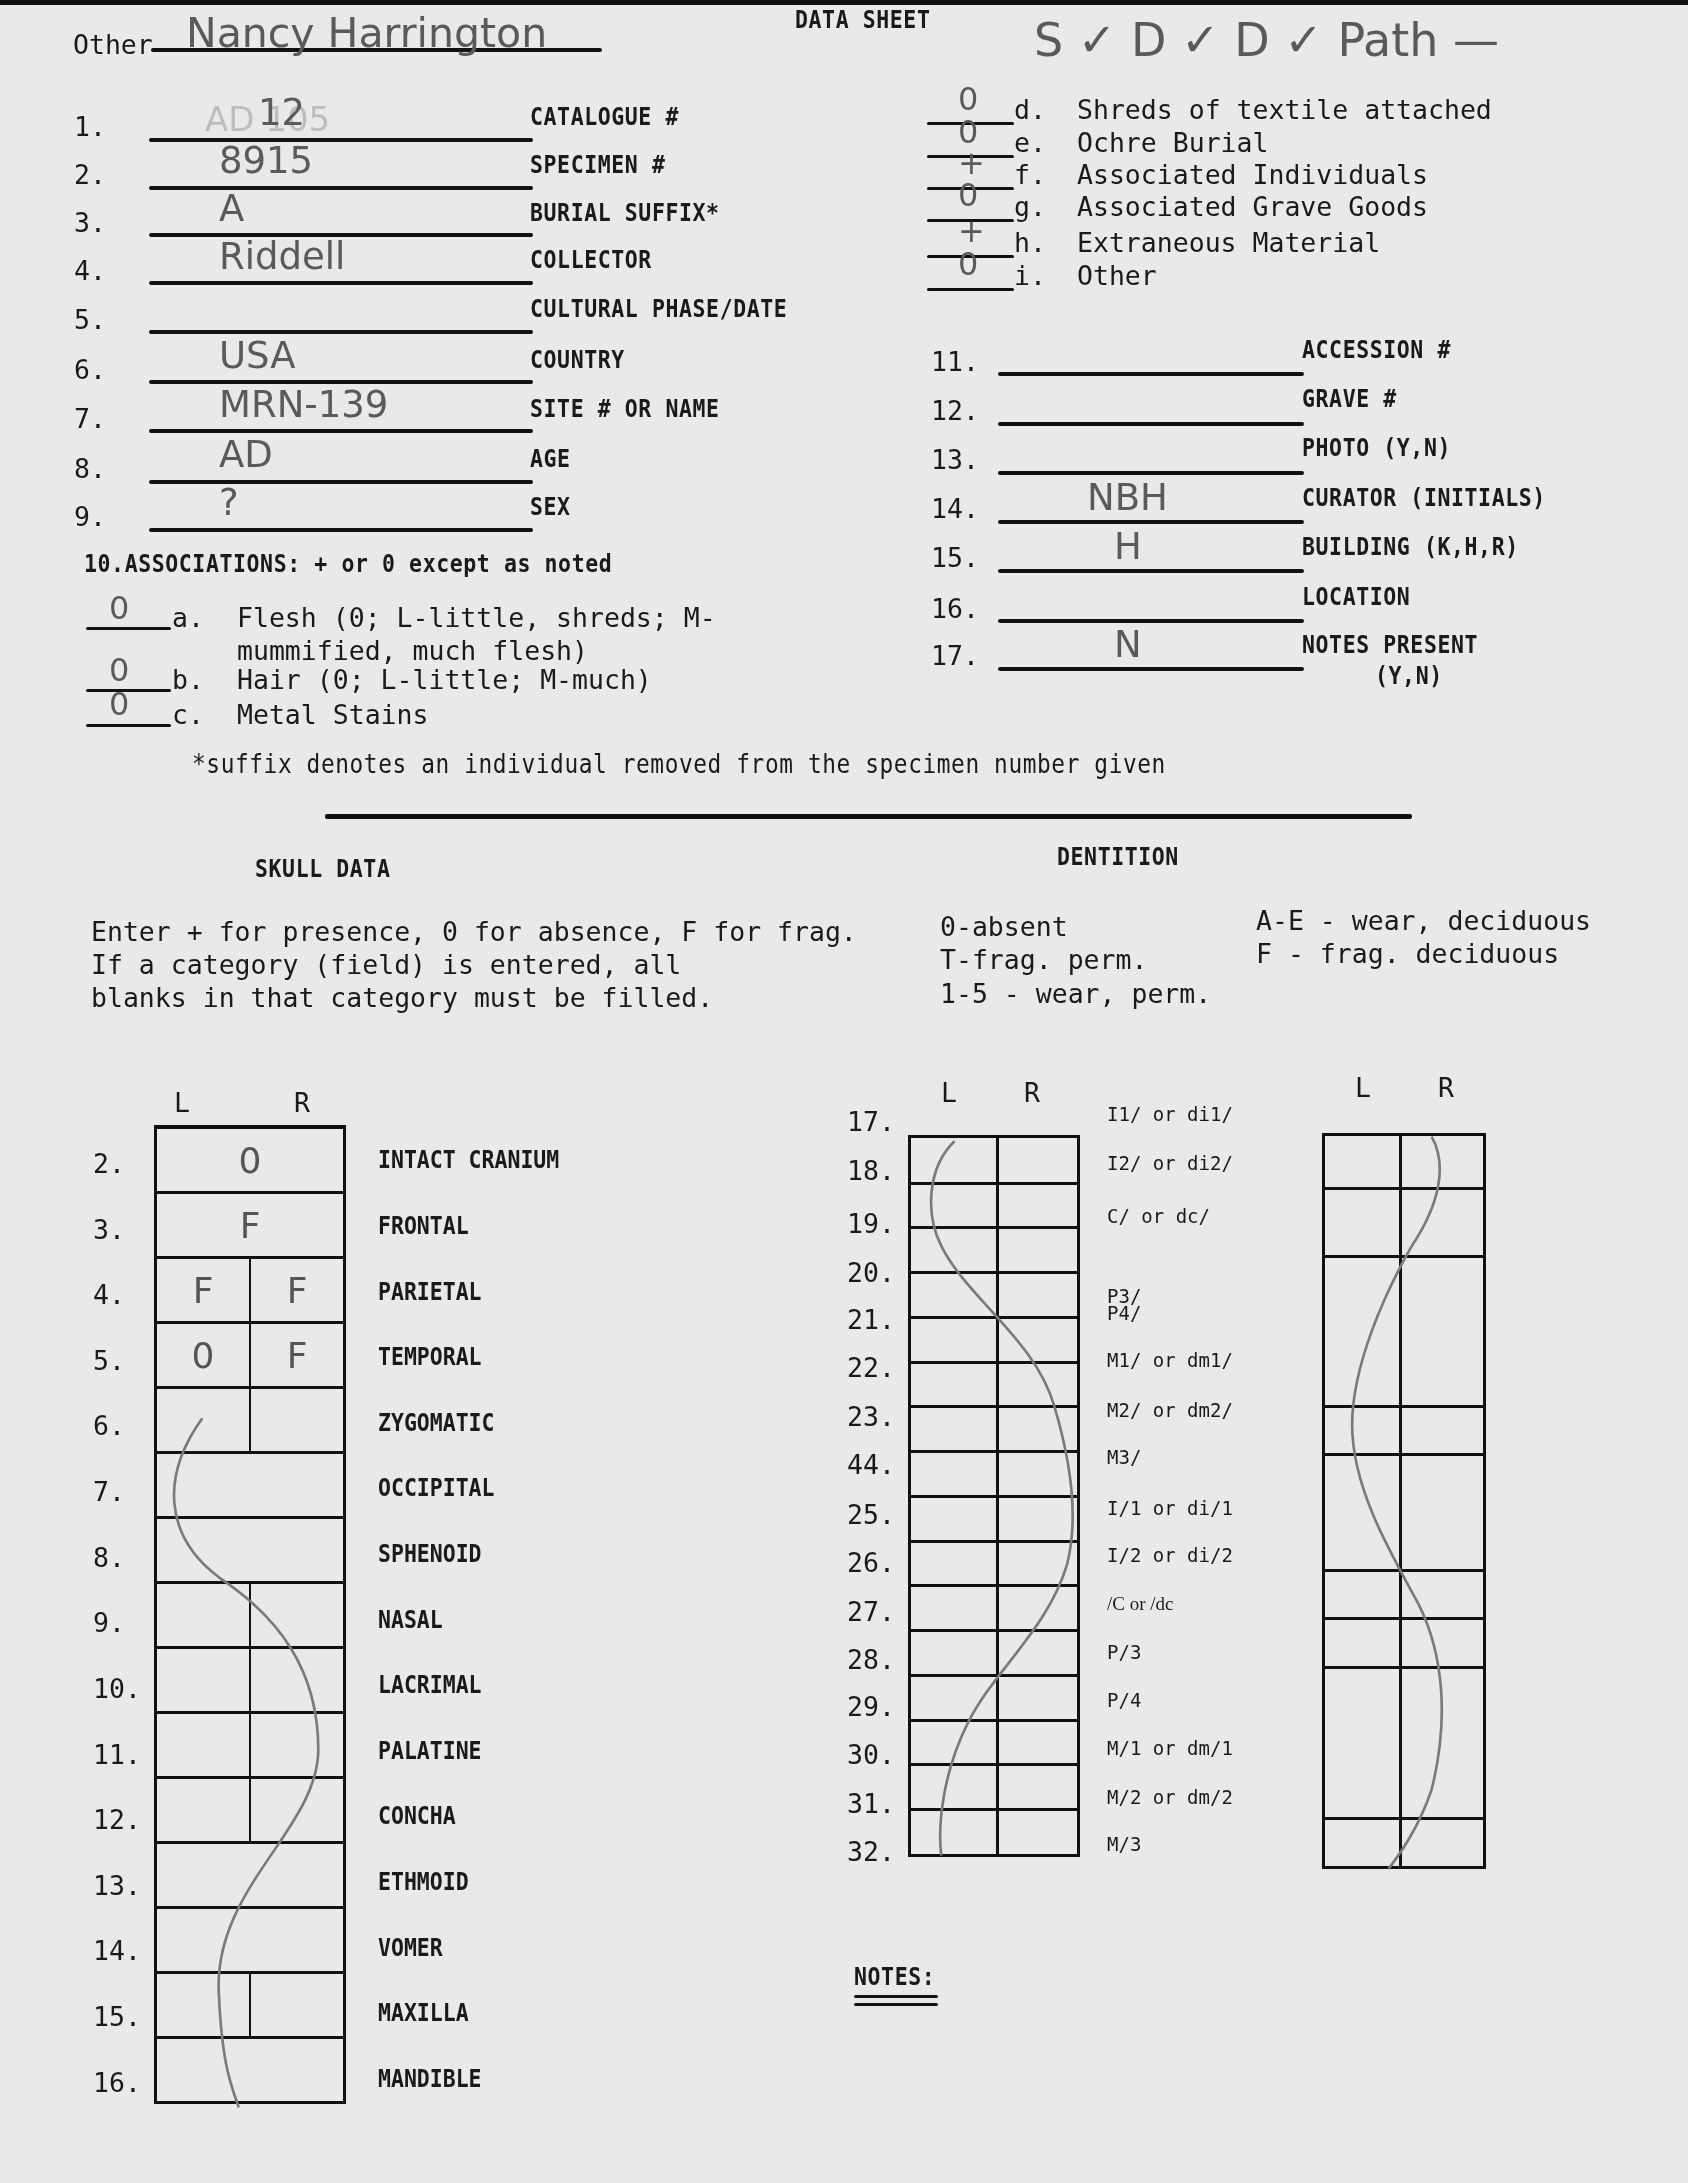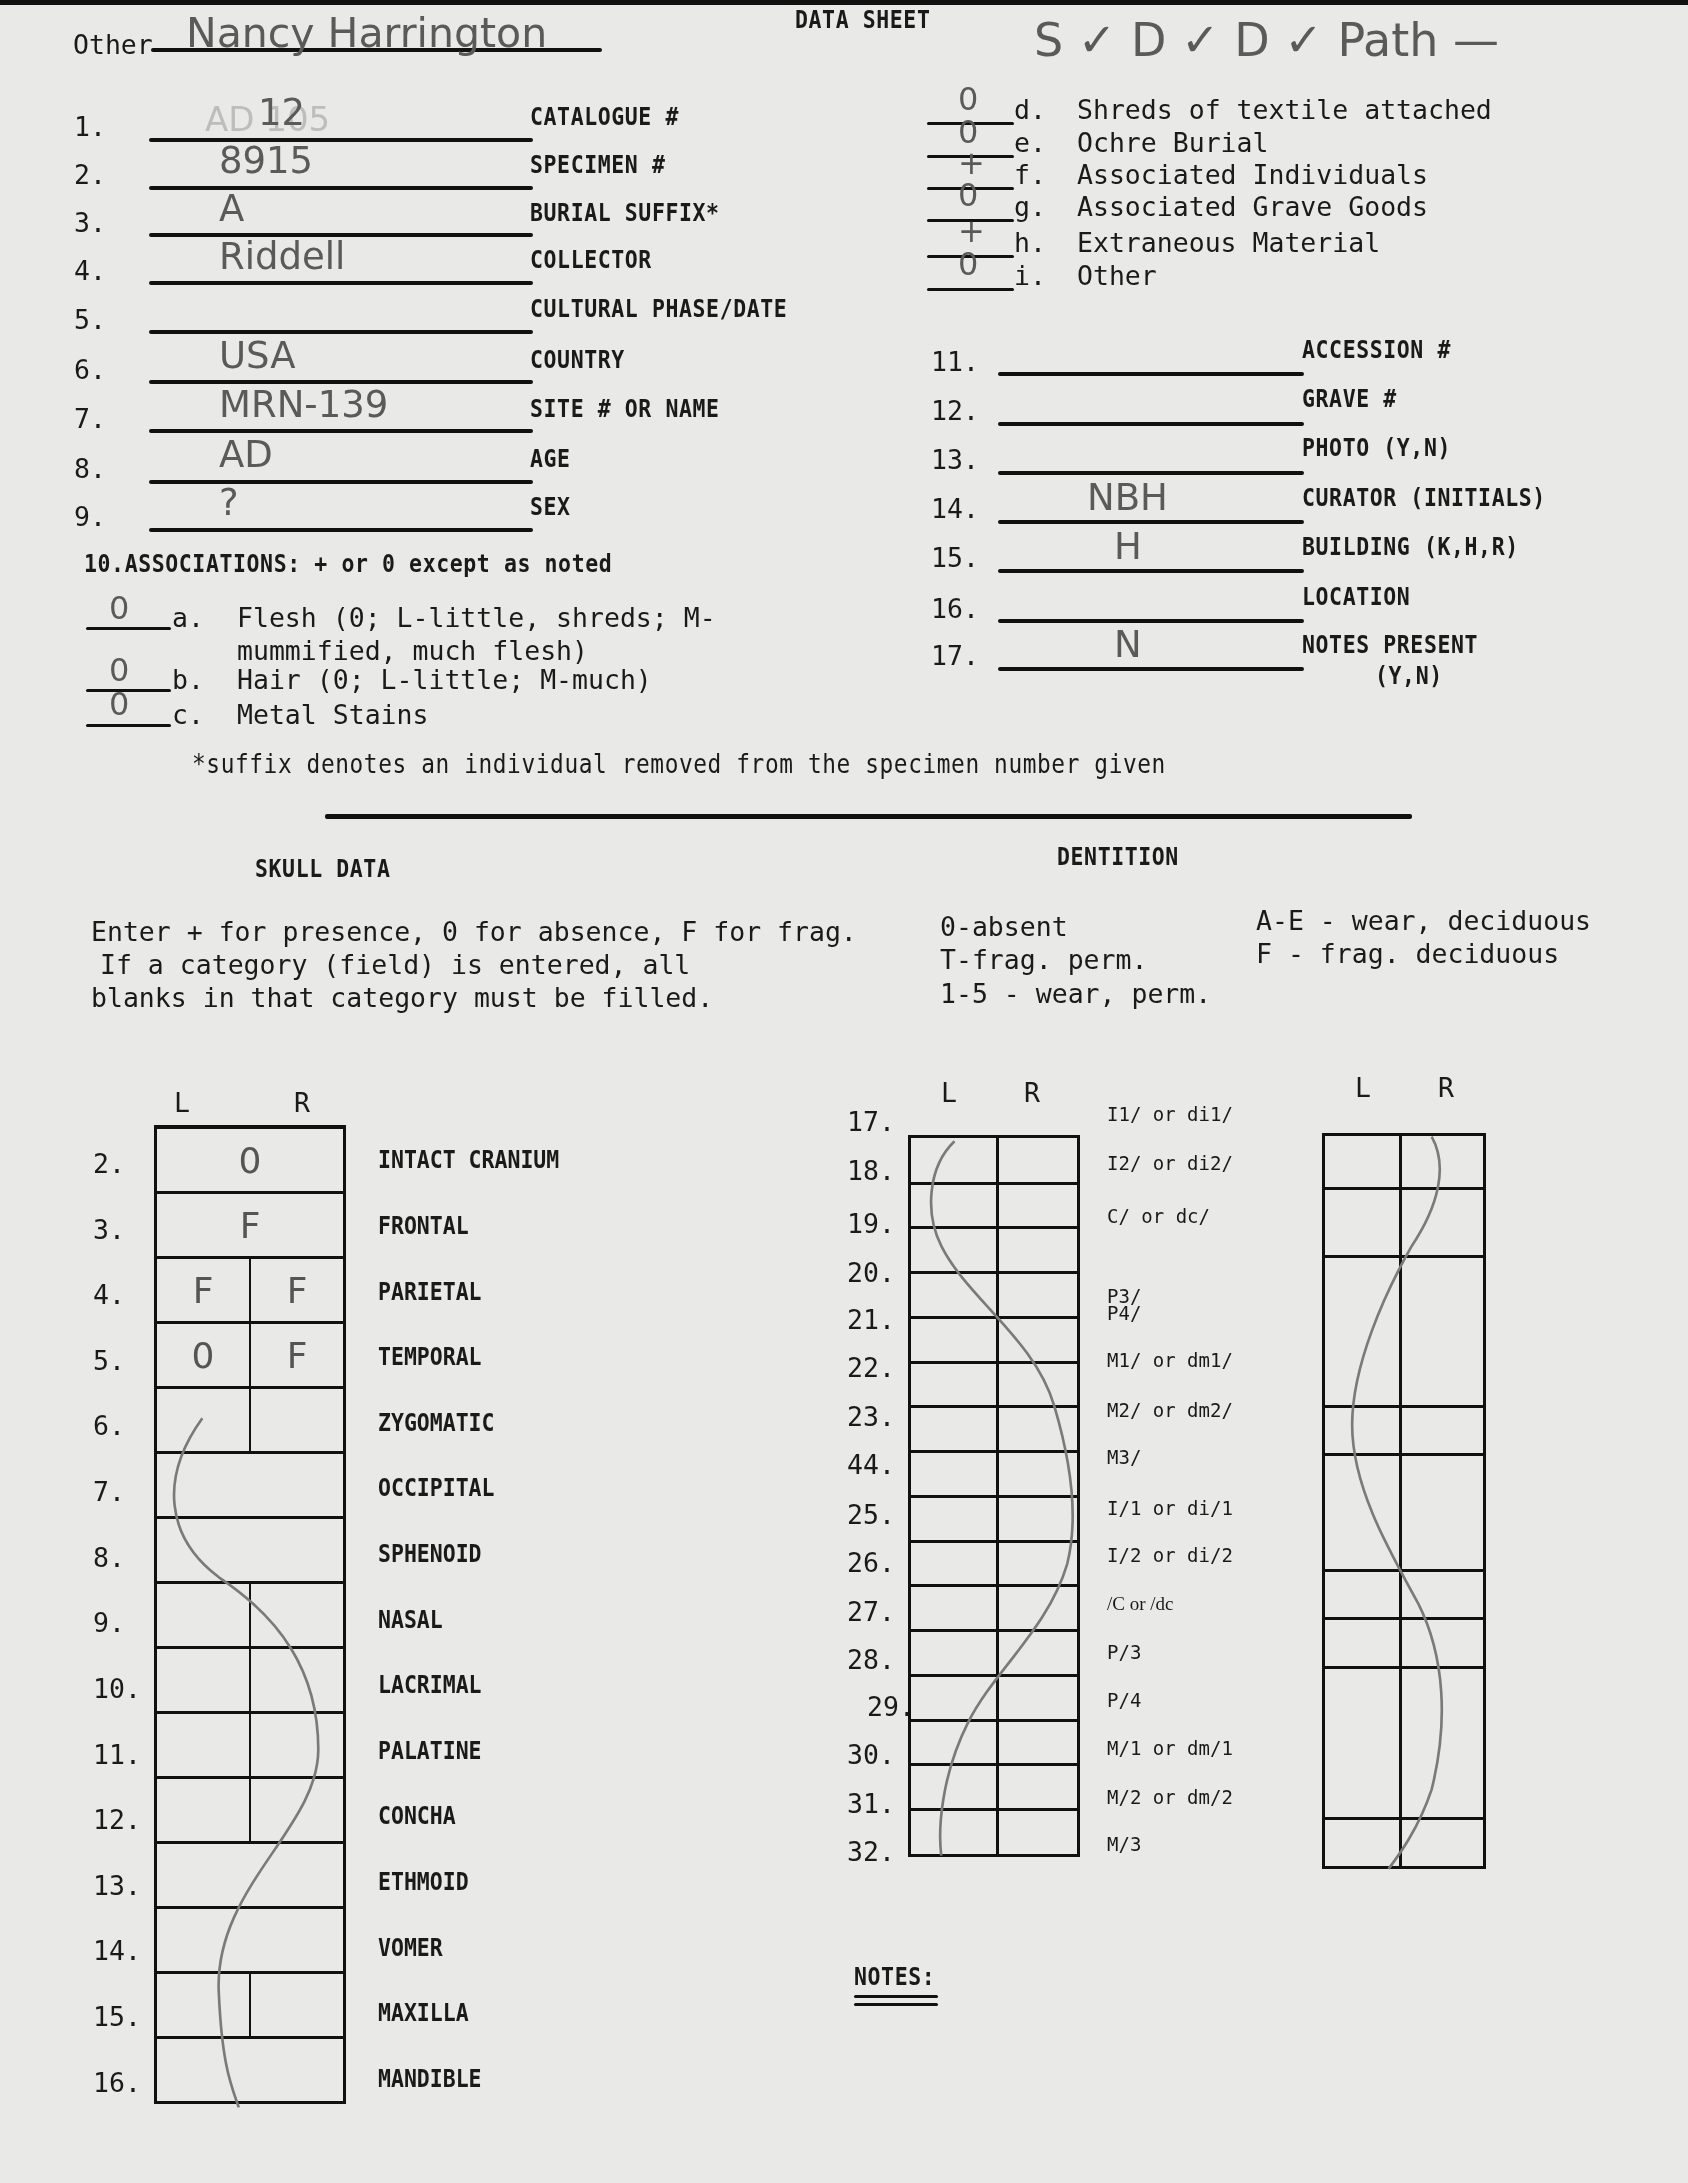--- a/index.html
+++ b/index.html
@@ -164,21 +164,21 @@
     <div class="t cond" style="left:1302px; top:630px;">NOTES PRESENT</div>
     <div class="t cond" style="left:1375px; top:661px;">(Y,N)</div>
     <div class="hw" style="left:1114px; top:623px;">N</div>
   </div>
 
 <div class="t cond" style="left:192px; top:748px; font-weight:normal; font-size:26.5px;">*suffix denotes an individual removed from the specimen number given</div>
 <div class="line" style="left:325px; top:814px; width:1087px; height:4.6px;"></div>
 
 <div class="t cond" style="left:255px; top:854px;">SKULL DATA</div>
 <div class="tn" style="left:91px; top:916px;">Enter + for presence, 0 for absence, F for frag.</div>
-<div class="tn" style="left:91px; top:949px;margin-left:9px;">If a category (field) is entered, all</div>
+<div class="tn" style="left:91px; top:949px;">If a category (field) is entered, all</div>
 <div class="tn" style="left:91px; top:982px;">blanks in that category must be filled.</div>
 
 <div class="t cond" style="left:1057px; top:842px;">DENTITION</div>
 <div class="tn" style="left:940px; top:911px;">0-absent</div>
 <div class="tn" style="left:940px; top:944px;">T-frag. perm.</div>
 <div class="tn" style="left:940px; top:978px;">1-5 - wear, perm.</div>
 <div class="tn" style="left:1256px; top:905px;">A-E - wear, deciduous</div>
 <div class="tn" style="left:1256px; top:938px;">F - frag. deciduous</div>
 
 <div class="tn" style="left:174px; top:1087px;">L</div>
@@ -370,21 +370,21 @@
     <div class="dnum" style="top:1449px;">44.</div>
     <div class="dlab" style="top:1446px;">M3/</div>
     <div class="dnum" style="top:1499px;">25.</div>
     <div class="dlab" style="top:1497px;">I/1 or di/1</div>
     <div class="dnum" style="top:1547px;">26.</div>
     <div class="dlab" style="top:1544px;">I/2 or di/2</div>
     <div class="dnum" style="top:1596px;">27.</div>
     <div class="dlab" style="top:1593px;font-family:Liberation Serif, serif;">/C  or /dc</div>
     <div class="dnum" style="top:1644px;">28.</div>
     <div class="dlab" style="top:1641px;">P/3</div>
-    <div class="dnum" style="top:1691px;margin-left:20px;">29.</div>
+    <div class="dnum" style="top:1691px;">29.</div>
     <div class="dlab" style="top:1689px;">P/4</div>
     <div class="dnum" style="top:1739px;">30.</div>
     <div class="dlab" style="top:1737px;">M/1 or dm/1</div>
     <div class="dnum" style="top:1788px;">31.</div>
     <div class="dlab" style="top:1786px;">M/2 or dm/2</div>
     <div class="dnum" style="top:1836px;">32.</div>
     <div class="dlab" style="top:1833px;">M/3</div>
   </div>
 
 <div class="t cond" style="left:854px; top:1962px;">NOTES:</div>

